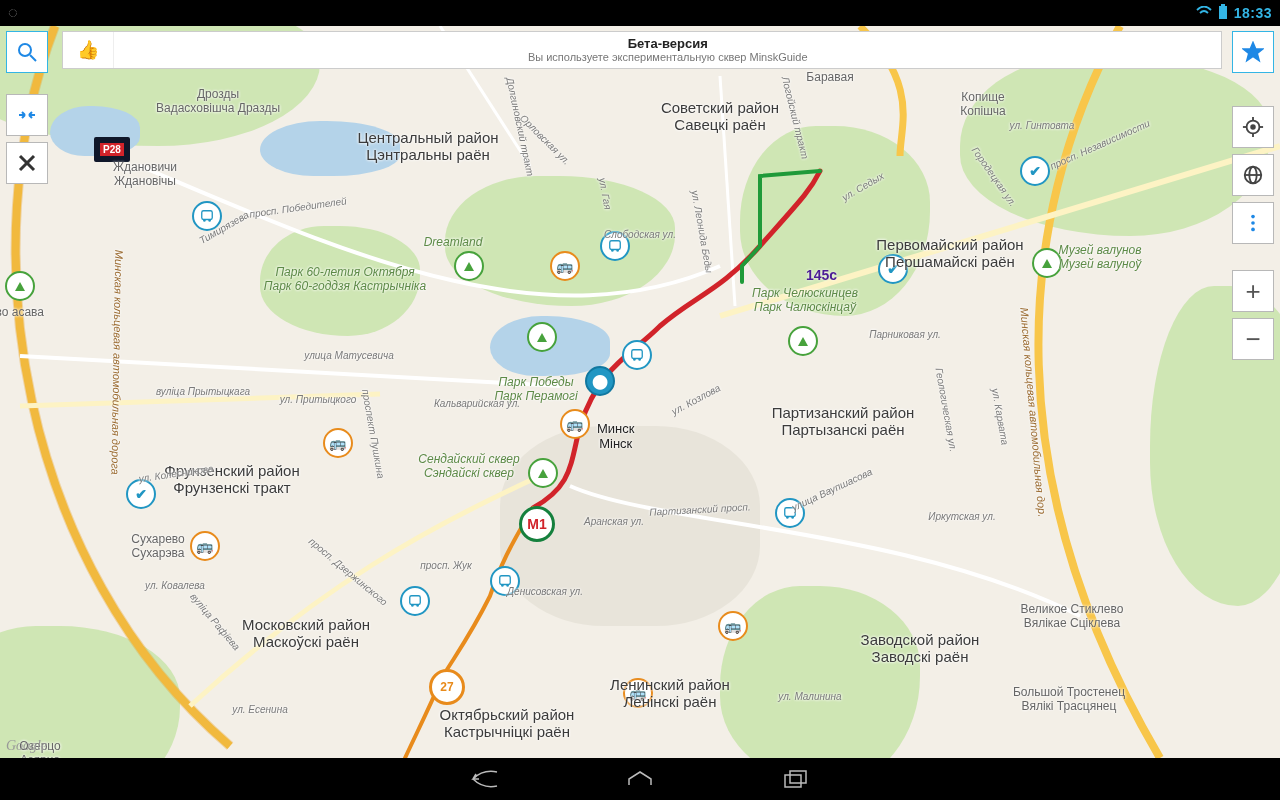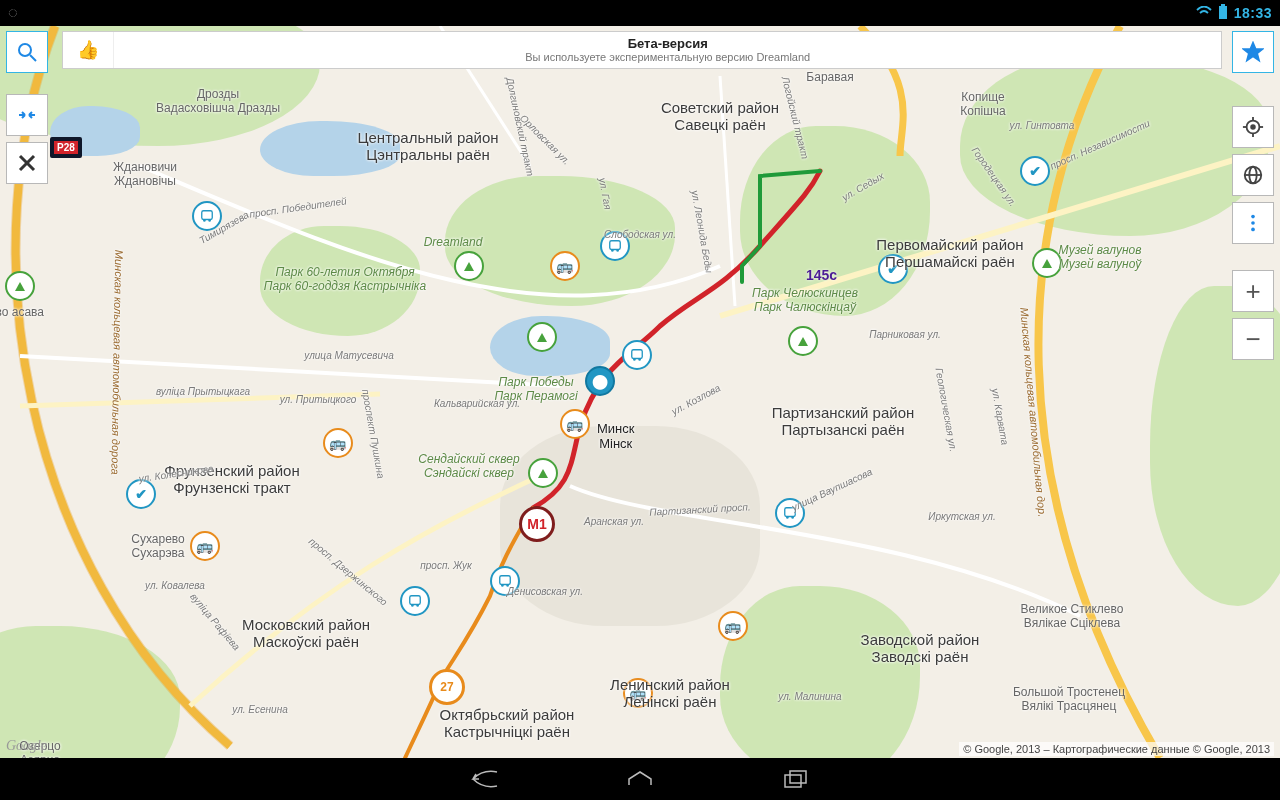--- a/index.html
+++ b/index.html
@@ -32,24 +32,24 @@
 
   
   .poi { position: absolute; width: 26px; height: 26px; border: 2px solid #2196c3; border-radius: 50%; background: #fff; display:flex; align-items:center; justify-content:center; font-size:14px; }
   .poi.tree { border-color:#47a23c; }
   .poi.tree::after{content:"";width:0;height:0;border-left:5px solid transparent;border-right:5px solid transparent;border-bottom:9px solid #47a23c;}
   .poi.bus svg { width:14px;height:14px; }
   .poi.check { color:#2196c3;font-weight:700; }
   .poi.pin { background:#2196c3; border-color:#1178a0; color:#fff; font-weight:700; }
   .poi.busorange { border-color:#e88b1c; }
 
-  .metro-badge { position:absolute; width:30px;height:30px;border:3px solid #7f1d1d;border-radius:50%;background:#fff;color:#d1232a;font-weight:800;font-size:14px;display:flex;align-items:center;justify-content:center;}
+  .metro-badge { position:absolute; width:30px;height:30px;border:3px solid #15803d;border-radius:50%;background:#fff;color:#d1232a;font-weight:800;font-size:14px;display:flex;align-items:center;justify-content:center;}
   .bus-badge { position:absolute; width:30px;height:30px;border:3px solid #e88b1c;border-radius:50%;background:#fff;color:#e88b1c;font-weight:800;font-size:12px;display:flex;align-items:center;justify-content:center;}
 
-  .hwy-shield{position:absolute;background:#d1232a;color:#fff;font-size:10px;font-weight:700;padding:1px 3px;border:4px solid #0f172a;border-radius:2px;}
+  .hwy-shield{position:absolute;background:#d1232a;color:#fff;font-size:10px;font-weight:700;padding:1px 3px;border:6px solid #0f172a;border-radius:2px;margin-left:44px;}
 
   
   .label { position: absolute; font-size: 13px; color: #4a4a4a; text-align:center; line-height:1.15; white-space:nowrap; text-shadow: 0 0 3px #fff, 0 0 3px #fff; }
   .label.city { font-size: 13px; color: #222; }
   .label.district { font-size: 15px; color: #3b3b3b; }
   .label.place { font-size: 12px; color: #666; }
   .label.park-lbl { font-size: 12px; color: #5d8a47; font-style:italic; }
   .label.road-lbl { font-size: 10px; color: #7a7a7a; font-style:italic; }
   .label.brown { color:#9a6a2f; font-style:italic; font-size:11px;}
   .route-number { position:absolute; color:#4c1d95; font-weight:700; font-size:14px; text-shadow:0 0 3px #fff;}
@@ -346,21 +346,21 @@
         <div class="label road-lbl" style="left: 224px; top: 196px; transform: translateX(-50%) rotate(-30deg);">Тимирязева</div>
         <div class="label road-lbl" style="left: 795px; top: 86px; transform: translateX(-50%) rotate(76deg);">Логойский тракт</div>
         <div class="label brown" style="left: 117px; top: 330px; transform: translateX(-50%) rotate(91deg);">Минская кольцевая автомобильная дорога</div>
         <div class="label brown" style="left: 1033px; top: 380px; transform: translateX(-50%) rotate(85deg);">Минская кольцевая автомобильная дор.</div>
       </div>
 
     <div class="topbar">
       <div class="thumb">👍</div>
       <div class="banner-text">
         <div class="t1">Бета-версия</div>
-        <div class="t2">Вы используете экспериментальную версию Dreamland</div>
+        <div class="t2">Вы используете экспериментальную сквер MinskGuide</div>
       </div>
     </div>
 
     <div class="leftbtn search">
         <svg width="22" height="22" viewBox="0 0 22 22">
           <circle cx="9" cy="9" r="6"></circle>
           <line x1="14" y1="14" x2="20" y2="20"></line>
         </svg>
       </div>
     <div class="leftbtn collapse">
@@ -404,21 +404,20 @@
           <circle cx="12" cy="19" r="2"></circle>
         </svg>
       </div>
     <div class="rightbtn zoomin">
         <span class="zoom-txt">+</span>
       </div>
     <div class="rightbtn zoomout">
         <span class="zoom-txt">−</span>
       </div>
 
-    <div class="attribution">© Google, 2013 – Картографические данные © Google, 2013</div>
     <div class="goog">Google</div>
   </div>
 
   <div class="navbar">
     <div class="navbtn">
         <svg width="30" height="20" viewBox="0 0 30 20">
           <path d="M28 3 C 18 1, 10 4, 4 10 L 10 10 M4 10 L 7 5"></path>
           <path d="M4 10 C 10 16, 18 19, 28 17"></path>
         </svg>
       </div>

